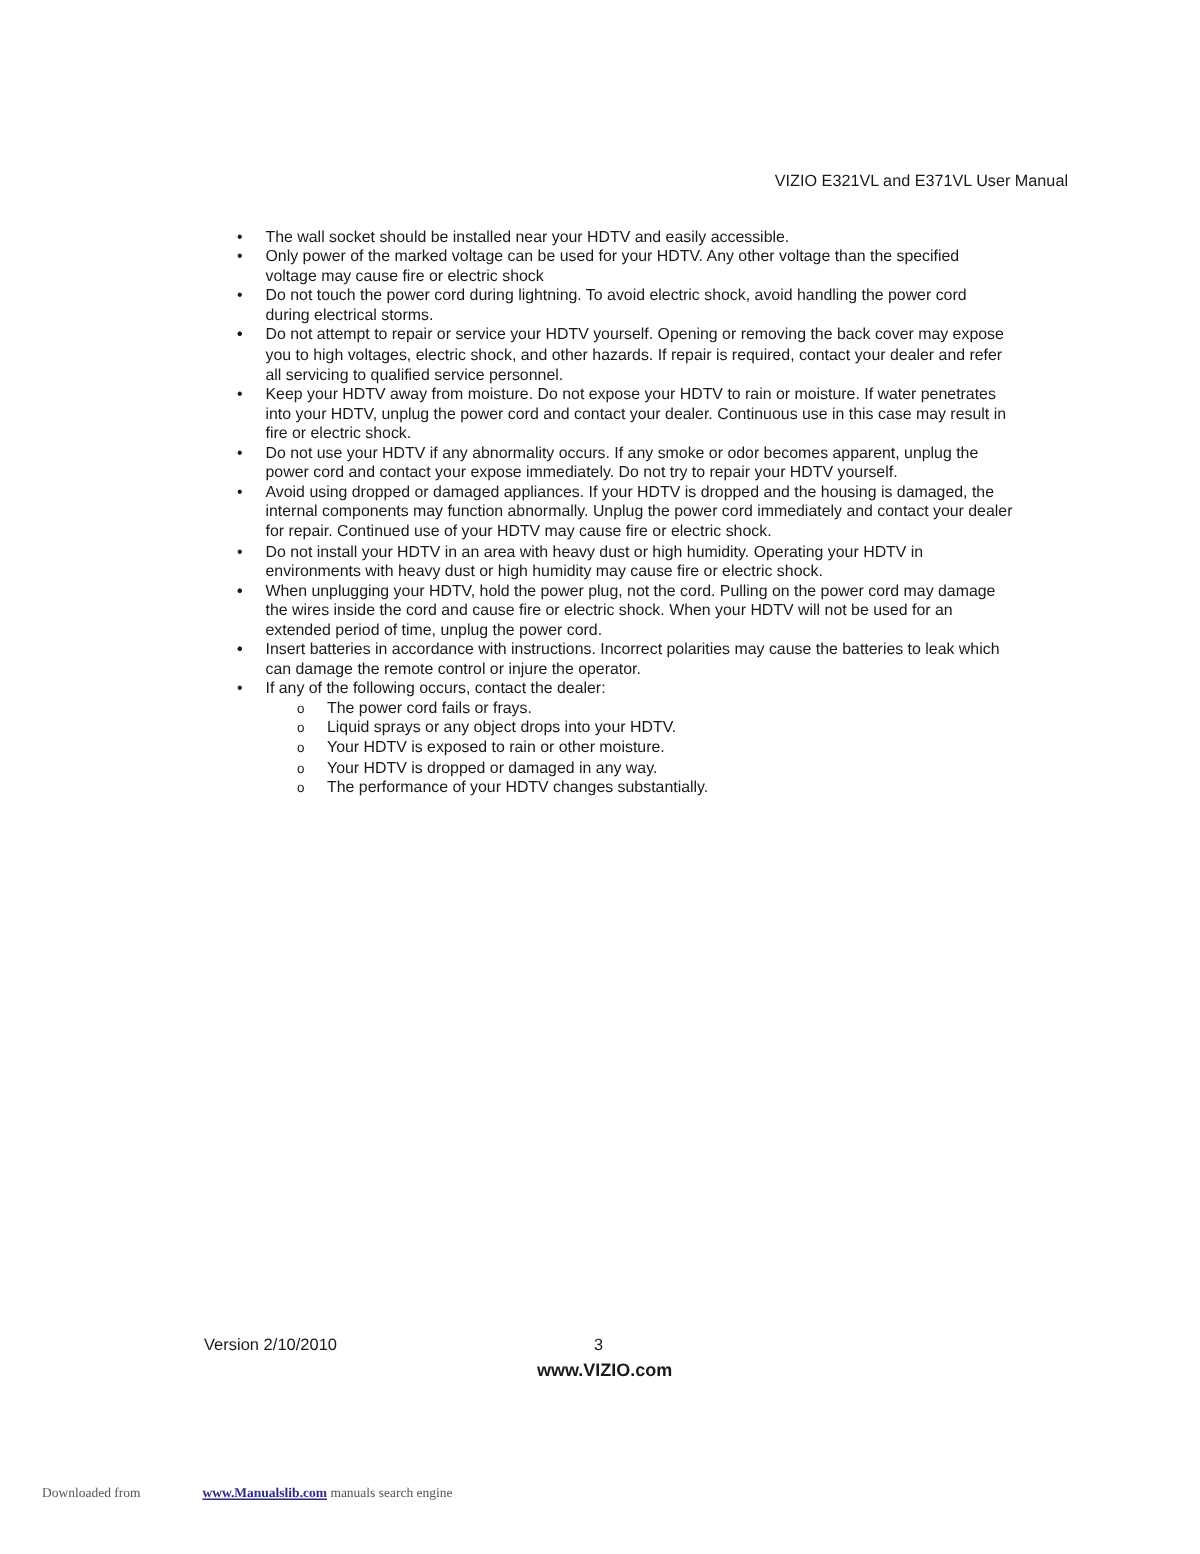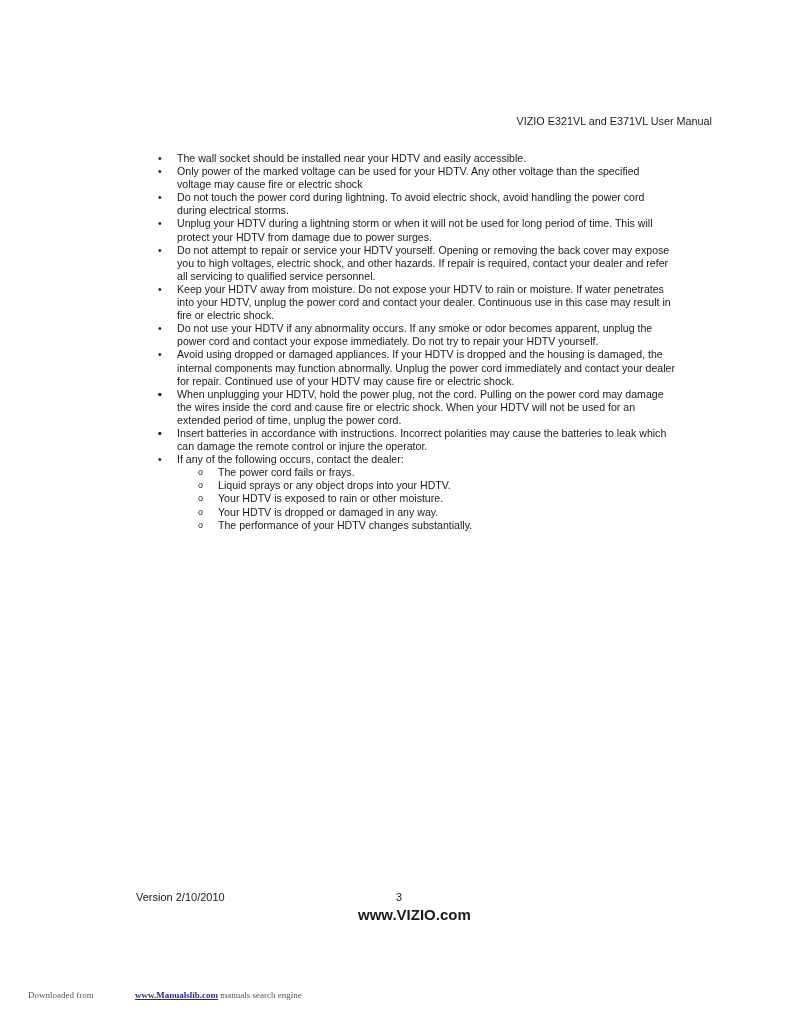--- a/index.html
+++ b/index.html
@@ -7,39 +7,39 @@
          font-family: "Liberation Sans", sans-serif; color: #1a1a1a; }
   .header { position: absolute; right: 88px; top: 115px; font-size: 10.8px; }
   .list { position: absolute; left: 155px; top: 152px; width: 520px; margin: 0; padding: 0; list-style: none; font-size: 10.6px; line-height: 13.1px; }
   .list > li { position: relative; padding-left: 22px; }
   .bullet { position: absolute; left: 3px; top: 0; }
   .sublist { list-style: none; margin: 0; padding: 0; }
   .sublist li { position: relative; padding-left: 41px; }
   .sub-bullet { position: absolute; left: 21px; top: 0; font-size: 9px; }
   .footer-version { position: absolute; left: 136px; top: 891px; font-size: 11px; }
   .footer-page { position: absolute; left: 396px; top: 891px; font-size: 10.8px; }
-  .footer-url { position: absolute; left: 358px; top: 906px; font-size: 15px; font-weight: bold; }
+  .footer-url { position: absolute; left: 358px; top: 906px; font-size: 12px; font-weight: bold; }
   .download-note { position: absolute; left: 28px; top: 990px; font-family: "Liberation Serif", serif; font-size: 9px; color: #555; }
   .download-note a { color: #2a2a8a; text-decoration: underline; font-weight: bold; margin-left: 39px; }
 </style>
 </head>
 <body>
 
 <div class="header">VIZIO E321VL and E371VL User Manual</div>
 
 <ul class="list">
   <li><span class="bullet">•</span><span>The wall socket should be installed near your HDTV and easily accessible.</span></li>
   <li><span class="bullet">•</span><span>Only power of the marked voltage can be used for your HDTV. Any other voltage than the specified voltage may cause fire or electric shock</span></li>
   <li><span class="bullet">•</span><span>Do not touch the power cord during lightning. To avoid electric shock, avoid handling the power cord during electrical storms.</span></li>
-  <li><span class="bullet">•</span><span>Unplug your HDTV during a lightning storm or when it will not be used for long period of time. This will protect your HDTV from damage due to power surges.</span></li>
+  <li><span class="bullet">•</span></li>
   <li><span class="bullet">•</span><span>Do not attempt to repair or service your HDTV yourself. Opening or removing the back cover may expose you to high voltages, electric shock, and other hazards. If repair is required, contact your dealer and refer all servicing to qualified service personnel.</span></li>
   <li><span class="bullet">•</span><span>Keep your HDTV away from moisture. Do not expose your HDTV to rain or moisture. If water penetrates into your HDTV, unplug the power cord and contact your dealer. Continuous use in this case may result in fire or electric shock.</span></li>
   <li><span class="bullet">•</span><span>Do not use your HDTV if any abnormality occurs. If any smoke or odor becomes apparent, unplug the power cord and contact your expose immediately. Do not try to repair your HDTV yourself.</span></li>
   <li><span class="bullet">•</span><span>Avoid using dropped or damaged appliances. If your HDTV is dropped and the housing is damaged, the internal components may function abnormally. Unplug the power cord immediately and contact your dealer for repair.  Continued use of your HDTV may cause fire or electric shock.</span></li>
-  <li><span class="bullet">•</span></li>
+  <li><span class="bullet">•</span><span>Do not install your HDTV in an area with heavy dust or high humidity. Operating your HDTV in environments with heavy dust or high humidity may cause fire or electric shock.</span></li>
   <li><span class="bullet">•</span></li>
   <li><span class="bullet">•</span><span>When unplugging your HDTV, hold the power plug, not the cord. Pulling on the power cord may damage the wires inside the cord and cause fire or electric shock. When your HDTV will not be used for an extended period of time, unplug the power cord.</span></li>
   <li><span class="bullet">•</span></li>
   <li><span class="bullet">•</span><span>Insert batteries in accordance with instructions. Incorrect polarities may cause the batteries to leak which can damage the remote control or injure the operator.</span></li>
   <li><span class="bullet">•</span><span>If any of the following occurs, contact the dealer:</span>
     <ul class="sublist">
       <li><span class="sub-bullet">o</span><span>The power cord fails or frays.</span></li>
       <li><span class="sub-bullet">o</span><span>Liquid sprays or any object drops into your HDTV.</span></li>
       <li><span class="sub-bullet">o</span><span>Your HDTV is exposed to rain or other moisture.</span></li>
       <li><span class="sub-bullet">o</span><span>Your HDTV is dropped or damaged in any way.</span></li>

